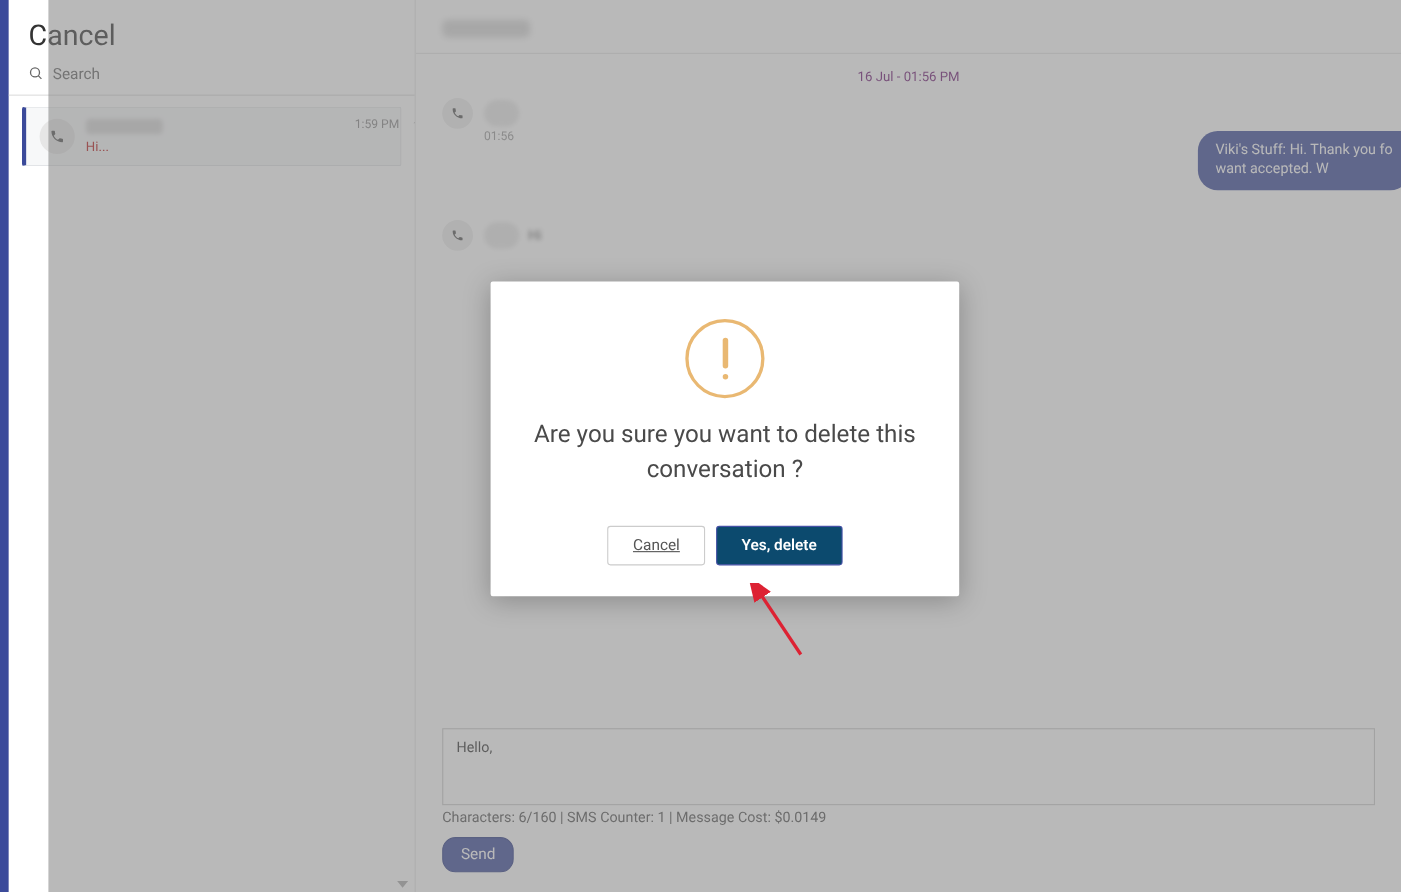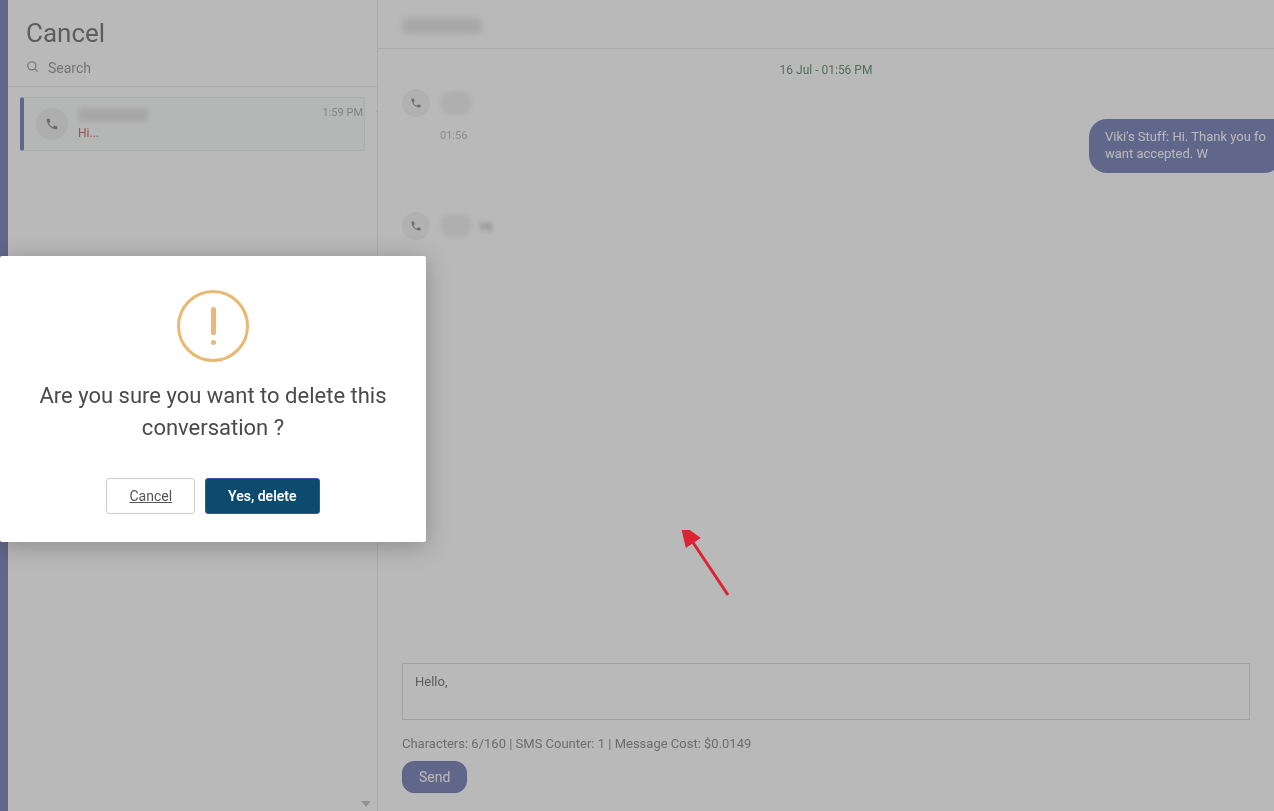--- a/index.html
+++ b/index.html
@@ -98,38 +98,38 @@
   width: 80px; height: 16px; background: #d8d8d8; border-radius: 5px; filter: blur(3px);
 }
 .conv-body {
   flex: 1;
   padding: 14px 24px;
   position: relative;
 }
 .date-sep {
   text-align: center;
   font-size: 12px;
-  color: #14532d;
+  color: #701a75;
   margin-bottom: 12px;
 }
 .msg-row {
   display: flex;
   align-items: center;
 }
 .msg-row .avatar-small {
   width: 28px; height: 28px; border-radius: 50%;
   background: #ededed; display: flex; align-items: center; justify-content: center;
   margin-right: 10px;
 }
 .msg-row .avatar-small svg { width: 12px; height: 12px; fill: #555; }
 .bubble-blur {
   width: 32px; height: 24px; border-radius: 12px; background: #e9e9e9;
   filter: blur(2px);
 }
-.msg-time { font-size: 11px; color: #999; margin-left: 38px; margin-top: 12px; }
+.msg-time { font-size: 11px; color: #999; margin-left: 38px; margin-top: 0; }
 .msg-stack { margin-bottom: 30px; }
 .msg-row .hi-text { margin-left: 8px; font-size: 13px; color: #666; filter: blur(2px); }
 
 .bubble-right {
   position: absolute;
   top: 70px;
   right: -8px;
   background: #3b4a9a;
   color: #fff;
   font-size: 13px;
@@ -142,48 +142,49 @@
 
 .composer {
   padding: 0 24px 18px 24px;
 }
 .textarea {
   width: 100%;
   border: 1px solid #ccc;
   padding: 10px 12px;
   font-size: 13px;
   color: #333;
-  height: 57px;
+  height: 70px;
   resize: none;
   font-family: inherit;
 }
 .counter {
   font-size: 13px;
   color: #555;
-  margin-top: 12px;
+  margin-top: 0;
 }
 .send-btn {
   margin-top: 10px;
   background: #3b4a9a;
   color: #fff;
   border: 1px solid #2e3c86;
   padding: 7px 16px;
   font-size: 14px;
   border-radius: 12px;
   cursor: pointer;
 }
 
 .overlay {
   position: absolute;
   inset: 0;
   background: rgba(128,128,128,0.55);
   display: flex;
   align-items: flex-start;
-  justify-content: flex-start;
+  justify-content: center;
   z-index: 100;
+  margin-left: 44px;
 }
 .dialog {
   margin-top: 256px;
   width: 426px;
   background: #fff;
   border-radius: 2px;
   box-shadow: 0 4px 24px rgba(0,0,0,0.25);
   padding: 34px 26px 28px 26px;
   text-align: center;
 }

